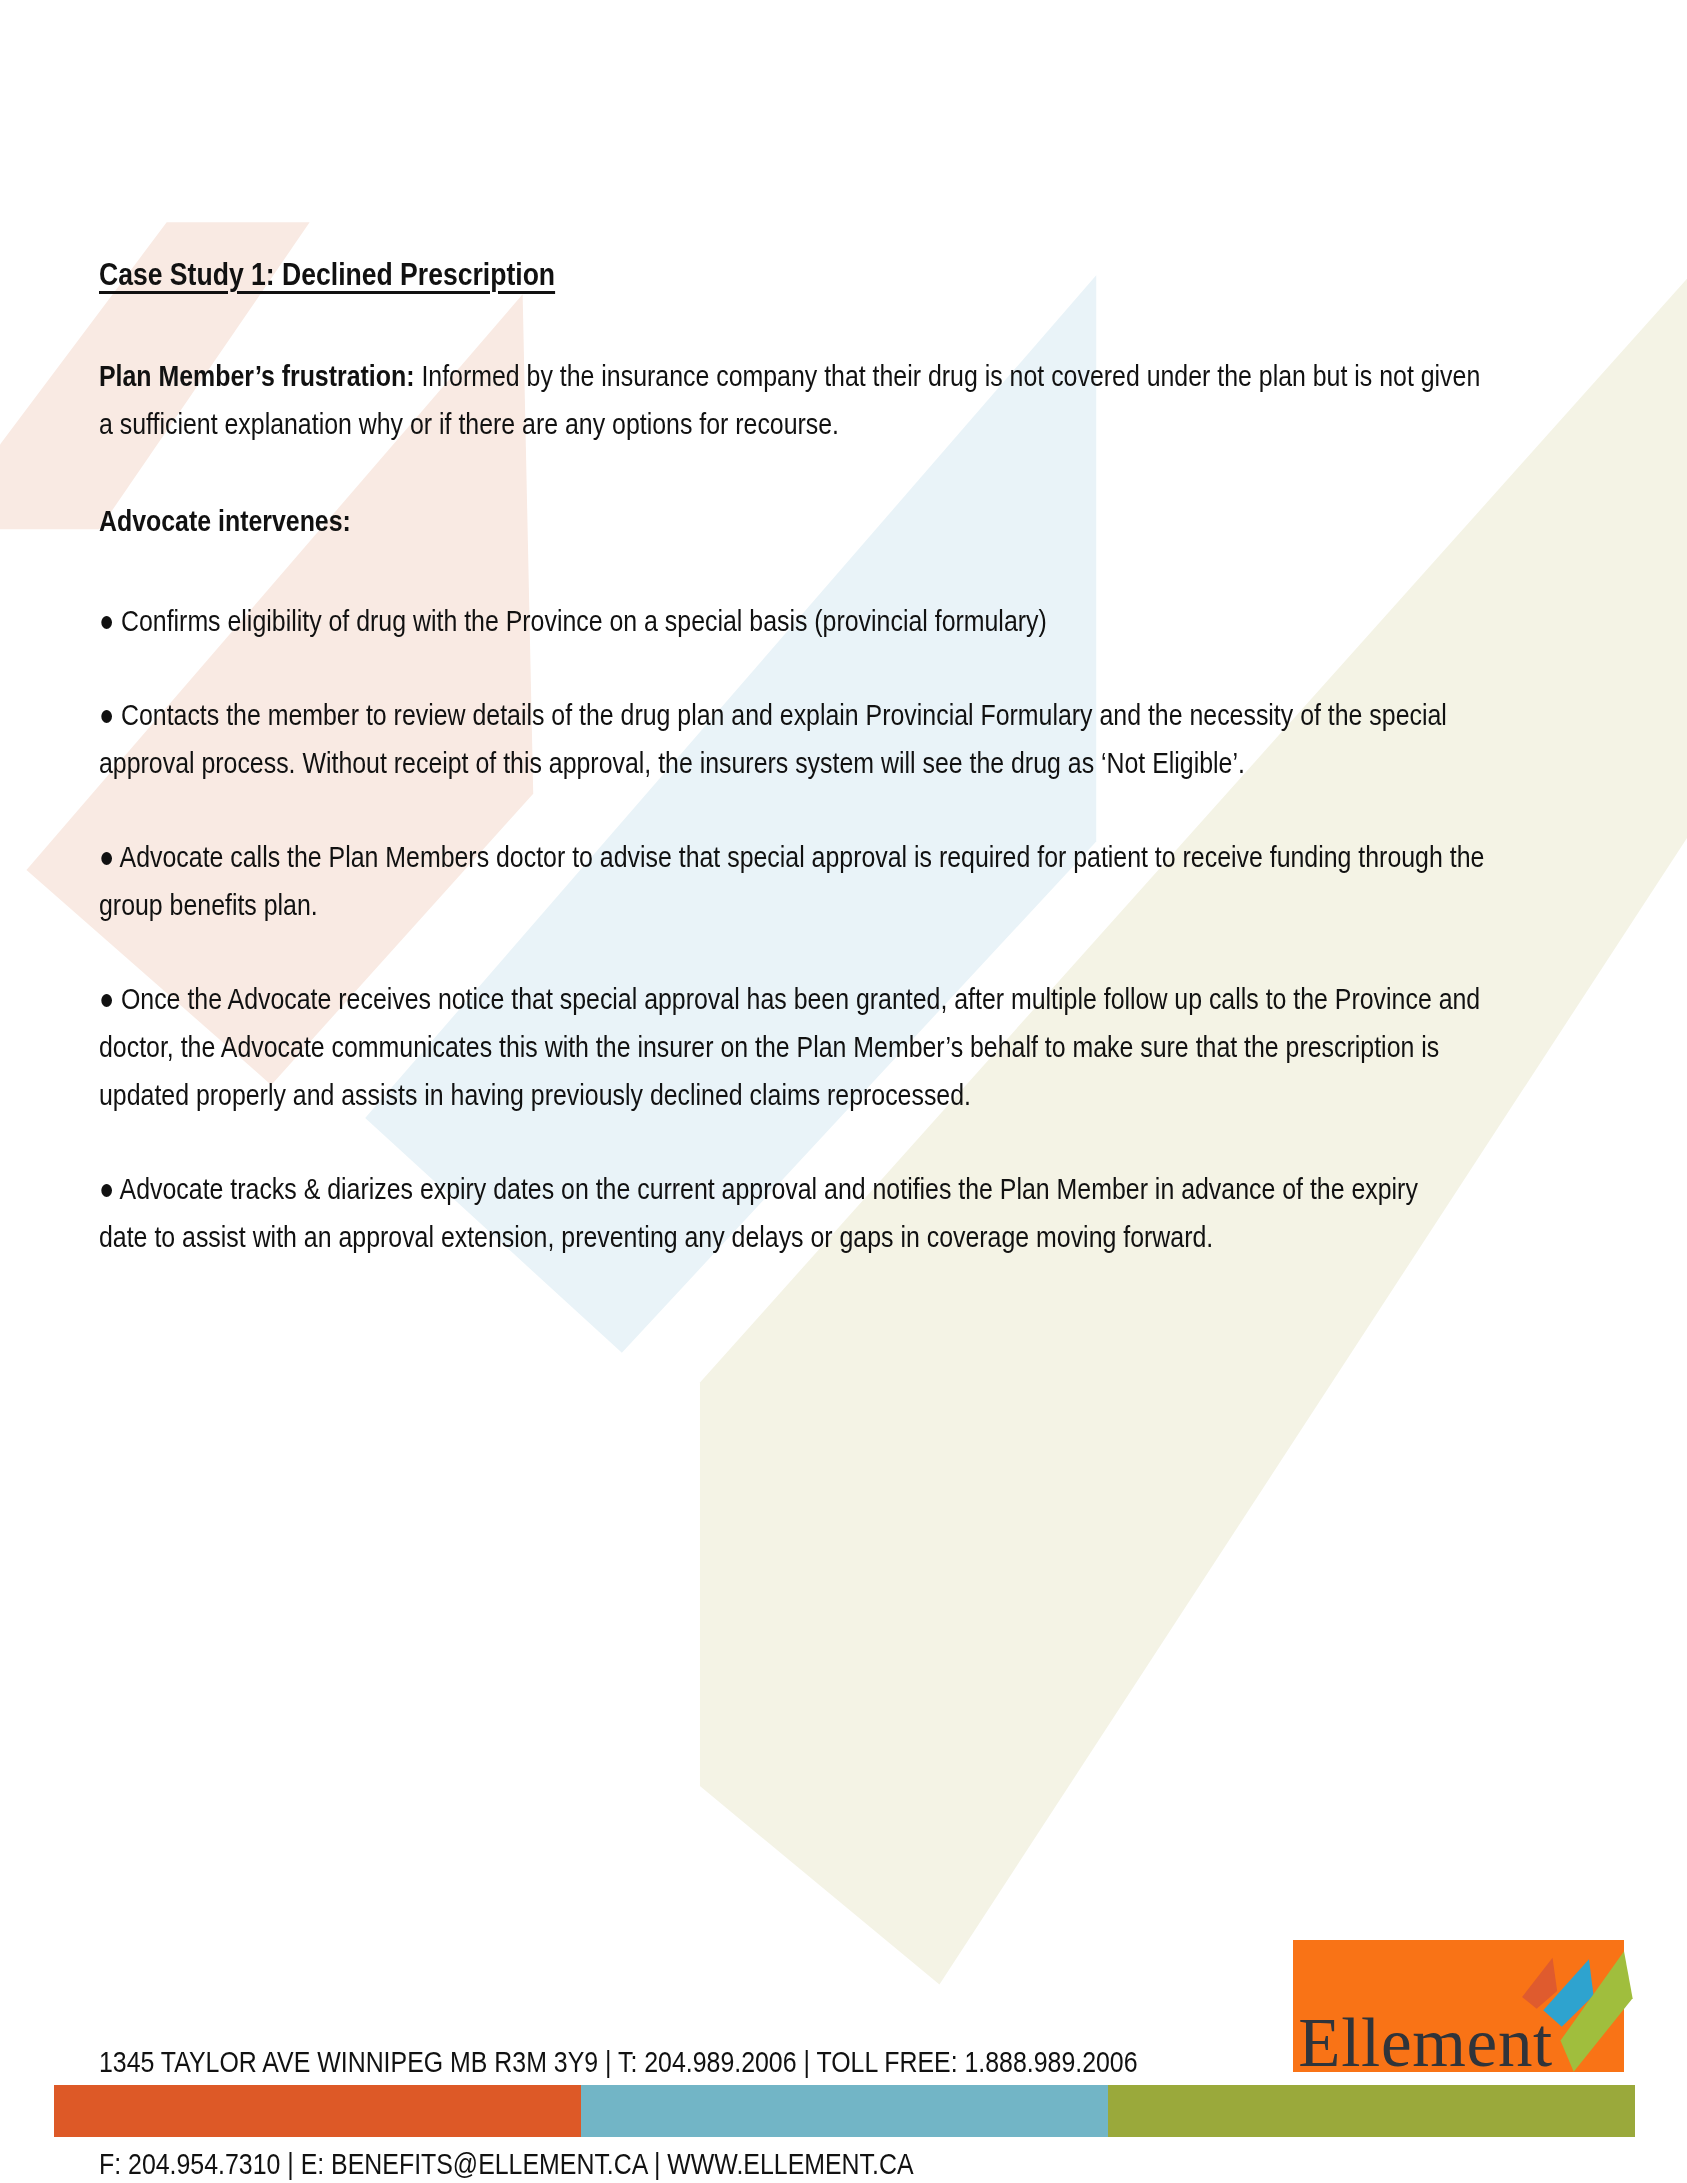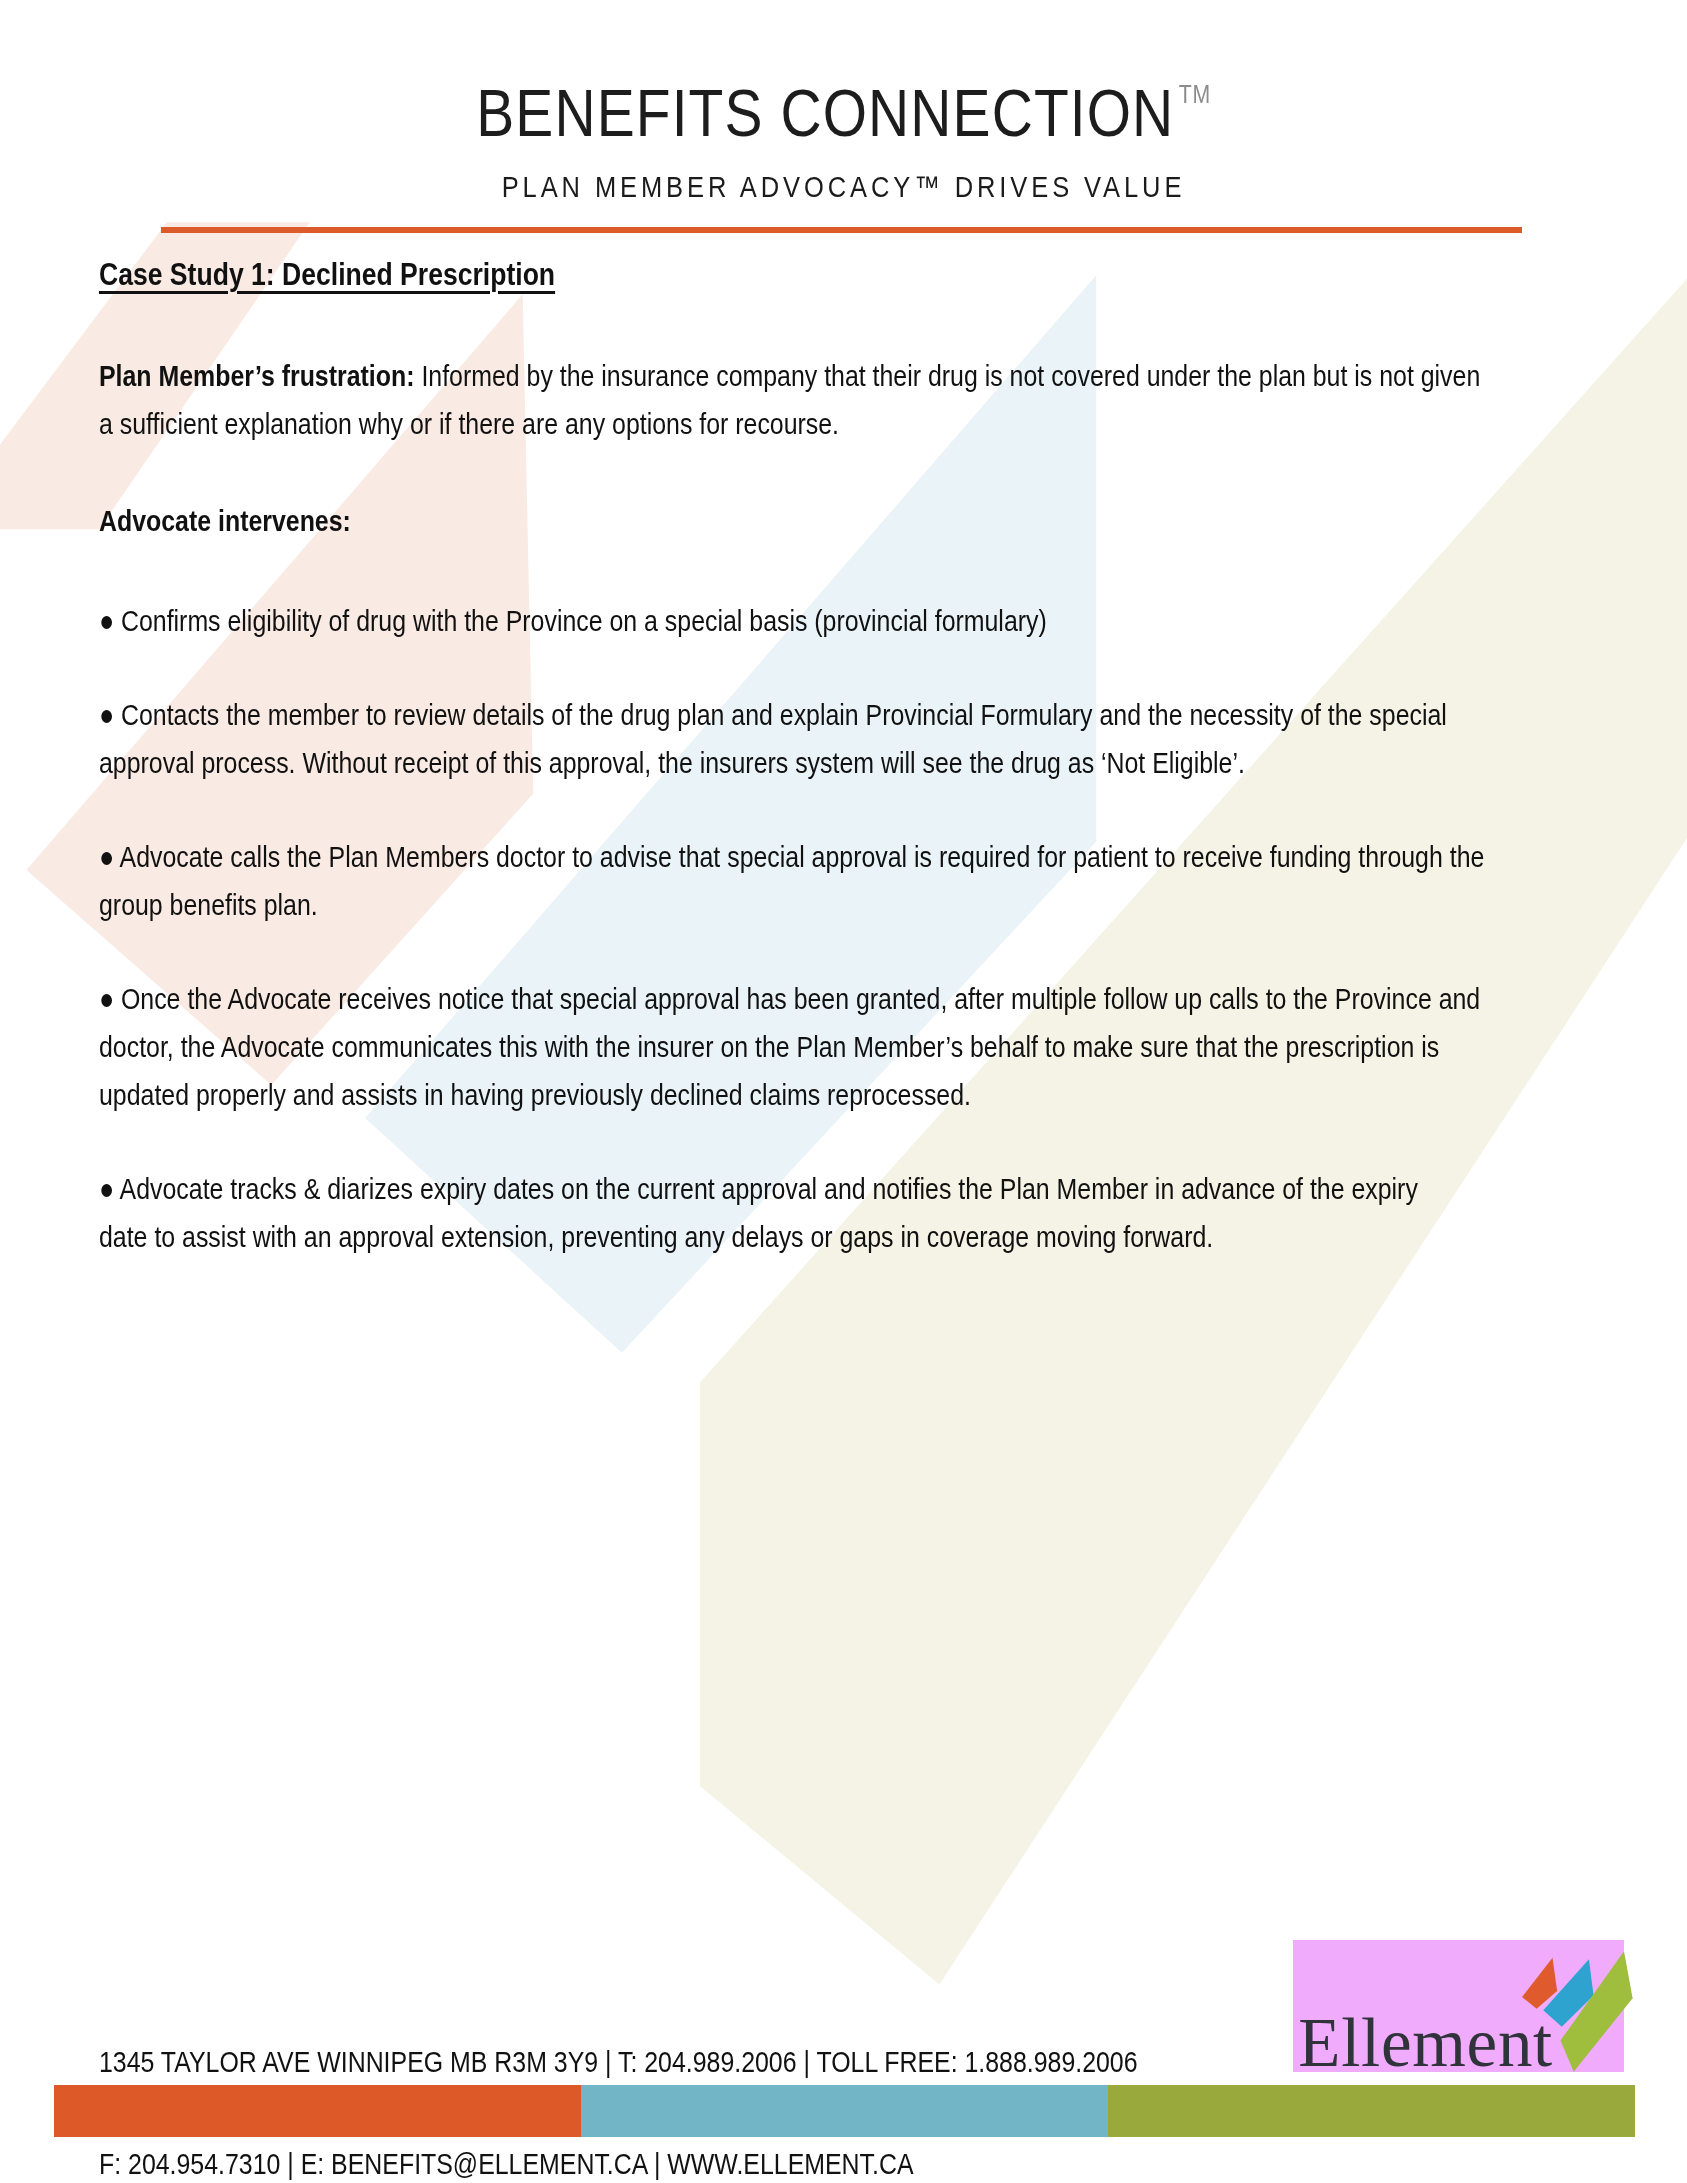--- a/index.html
+++ b/index.html
@@ -44,25 +44,20 @@
 
 <div class="page">
 
   <svg class="watermark" viewBox="0 0 2550 3300" preserveAspectRatio="none" aria-hidden="true">
     <polygon points="252,336 468,336 150,800 0,800 0,672" style="fill: rgb(249, 234, 227);"></polygon>
     <polygon points="790,445 806,1200 410,1640 40,1315" style="fill: rgb(249, 234, 227);"></polygon>
     <polygon points="1657,416 1657,1272 940,2045 552,1690" style="fill: rgb(233, 243, 248);"></polygon>
     <polygon points="2553,418 2553,1262 1420,3000 1058,2700 1058,2090" style="fill: rgb(244, 243, 229);"></polygon>
   </svg>
 
-  <div class="header">
-    <div class="title-wrap cxc"><span>BENEFITS CONNECTION</span><span class="tm">TM</span></div>
-    <div class="subtitle cxc">PLAN MEMBER ADVOCACY™ DRIVES VALUE</div>
-    <div class="rule" style="background: rgb(220, 91, 42);"></div>
-  </div>
 
   <div class="content">
     <h2 class="case-heading cx">Case Study 1: Declined Prescription</h2>
 
     <p class="p-first cx"><span class="b">Plan Member’s frustration:</span><span> Informed by the insurance company that their drug is not covered under the plan but is not given
 a sufficient explanation why or if there are any options for recourse.</span></p>
 
     <p class="p-intervenes b cx">Advocate intervenes:</p>
 
     <p class="p-bullet-first cx">● Confirms eligibility of drug with the Province on a special basis (provincial formulary)</p>
@@ -75,21 +70,21 @@
 updated properly and assists in having previously declined claims reprocessed.</p>
     <p class="cx">● Advocate tracks &amp; diarizes expiry dates on the current approval and notifies the Plan Member in advance of the expiry
 date to assist with an approval extension, preventing any delays or gaps in coverage moving forward.</p>
   </div>
 
   <div class="footer-text cx">
     <div>1345 TAYLOR AVE WINNIPEG MB R3M 3Y9 | T: 204.989.2006 | TOLL FREE: 1.888.989.2006</div>
     <div>F: 204.954.7310 | E: BENEFITS@ELLEMENT.CA | WWW.ELLEMENT.CA</div>
   </div>
 
-  <div class="logo" style="background: #f0abfc;">
+  <div class="logo" style="background: #f97316;">
     <span class="logo-text" style="color: rgb(48, 52, 58);">Ellement</span>
     <svg class="logo-marks" viewBox="0 0 515 210" aria-hidden="true">
       <polygon points="392,27 399,77 368,104 346,86" style="fill: rgb(223, 91, 46);"></polygon>
       <polygon points="447,29 454,84 406,131 378,106" style="fill: rgb(46, 163, 207);"></polygon>
       <polygon points="500,17 513,88 424,199 404,152" style="fill: rgb(160, 190, 61);"></polygon>
     </svg>
   </div>
 
   <div class="bar">
     <div class="seg" style="background: rgb(221, 89, 39);"></div>

